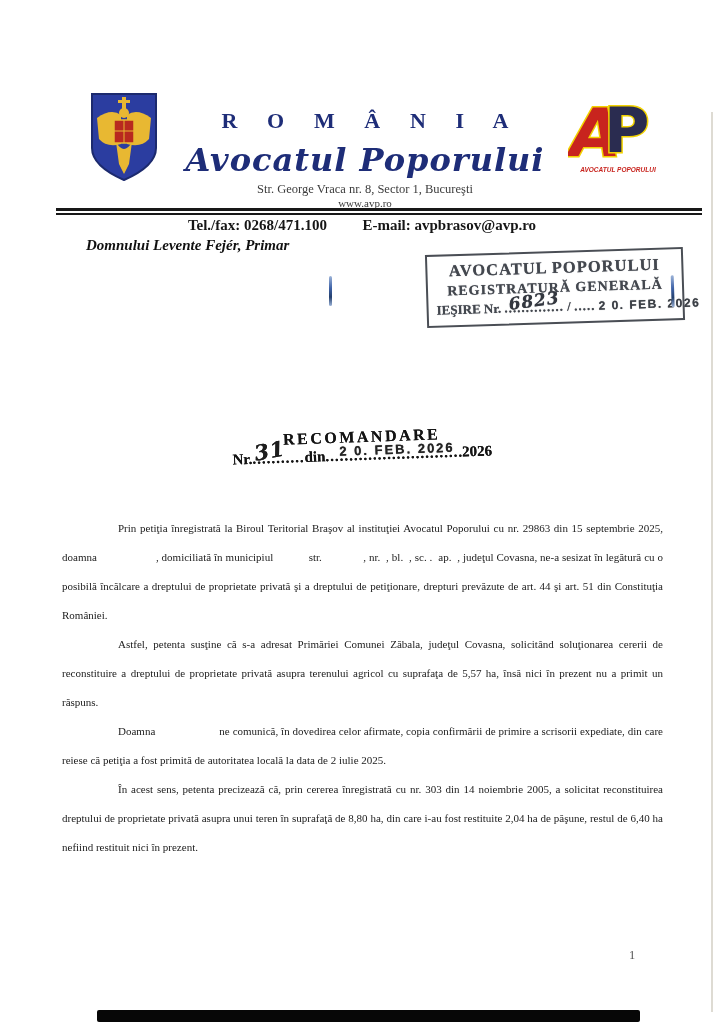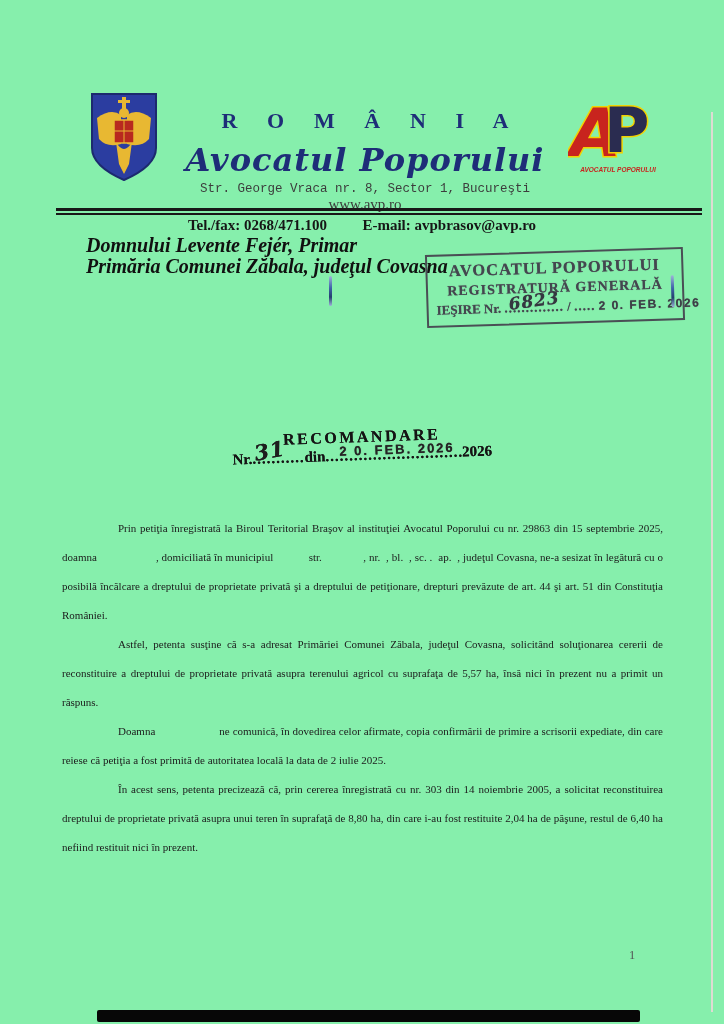--- a/index.html
+++ b/index.html
@@ -1,44 +1,44 @@
 <!DOCTYPE html>
 <html><head>
 <meta charset="utf-8">
 <style>
   html,body{margin:0;padding:0;background:#888;}
   .page{
     position:relative;width:724px;height:1024px;margin:0 auto;
-    background:#86efac;overflow:hidden;
+    background:#ffffff;overflow:hidden;
     font-family:"Liberation Serif", serif;color:#1b1b1b;
   }
   
   .coa{position:absolute;left:88px;top:90px;width:72px;height:94px;}
   .aplogo{position:absolute;left:568px;top:90px;width:92px;height:92px;}
   .head-center{position:absolute;left:150px;top:108px;width:430px;text-align:center;}
   .country{
     font-size:22px;font-weight:bold;letter-spacing:0.55em;color:#1e2d78;
     font-family:"Liberation Serif",serif;text-indent:0.55em;
   }
   .institution-script{
     margin-top:7px;font-family:"DejaVu Serif",serif;font-style:italic;font-weight:bold;
     font-size:32px;color:#1e2d78;letter-spacing:1px;
   }
-  .address{margin-top:3px;font-size:12.5px;color:#3c3c3c;font-family:Liberation Mono, monospace;}
-  .website{font-size:15px;color:#3c3c3c;}
+  .address{margin-top:3px;font-size:12.5px;color:#3c3c3c;font-family:Liberation Serif, serif;}
+  .website{font-size:11px;color:#3c3c3c;}
   .double-rule{position:absolute;left:56px;top:208px;width:646px;}
   .double-rule .rule-a{height:3px;background:#181818;}
   .double-rule .rule-b{height:2px;background:#181818;margin-top:2px;}
   .contact-line{
     position:absolute;left:0;top:217px;width:724px;text-align:center;
     font-size:15px;font-weight:bold;color:#161616;
   }
   .contact-line .gap{display:inline-block;width:28px;}
   
-  .addressee{position:absolute;left:86px;top:235px;font-size:20px;font-weight:bold;font-style:italic;color:#101010;line-height:21px;}
+  .addressee{position:absolute;left:86px;top:235px;font-size:15px;font-weight:bold;font-style:italic;color:#101010;line-height:21px;}
   
   .pen-mark{position:absolute;width:3px;border-radius:2px;background:linear-gradient(#9db4d8,#3f63a8 40%,#24406e 70%,#9db4d8);}
   .pen-mark.m1{left:329px;top:276px;height:30px;}
   .pen-mark.m2{right:8px;top:26px;height:32px;position:absolute;}
   
   .registry-stamp{
     position:absolute;left:426px;top:251px;width:238px;padding:5px 8px 7px 8px;
     border:2.5px solid #4a4e55;color:#43474e;transform:rotate(-1.8deg);
     text-align:center;font-family:"Liberation Serif",serif;
     text-shadow:0 0 0.7px #5a5e66;
@@ -107,21 +107,20 @@
   <div class="contact-line">
     <span>Tel./fax:</span>
     <span>0268/471.100</span>
     <span class="gap"></span>
     <span>E-mail:</span>
     <span>avpbrasov@avp.ro</span>
   </div>
 
   <div class="addressee">
     <div>Domnului Levente Fejér, Primar</div>
-    <div>Primăria Comunei Zăbala, judeţul Covasna</div>
   </div>
 
   <div class="pen-mark m1"></div>
 
   <div class="registry-stamp">
     <div class="stamp-l1">AVOCATUL POPORULUI</div>
     <div class="stamp-l2">REGISTRATURĂ GENERALĂ</div>
     <div class="stamp-l3">
       <span>IEŞIRE Nr.</span>
       <span class="stamp-dots"><span>..............</span><span class="hand stamp-number">6823</span></span>

